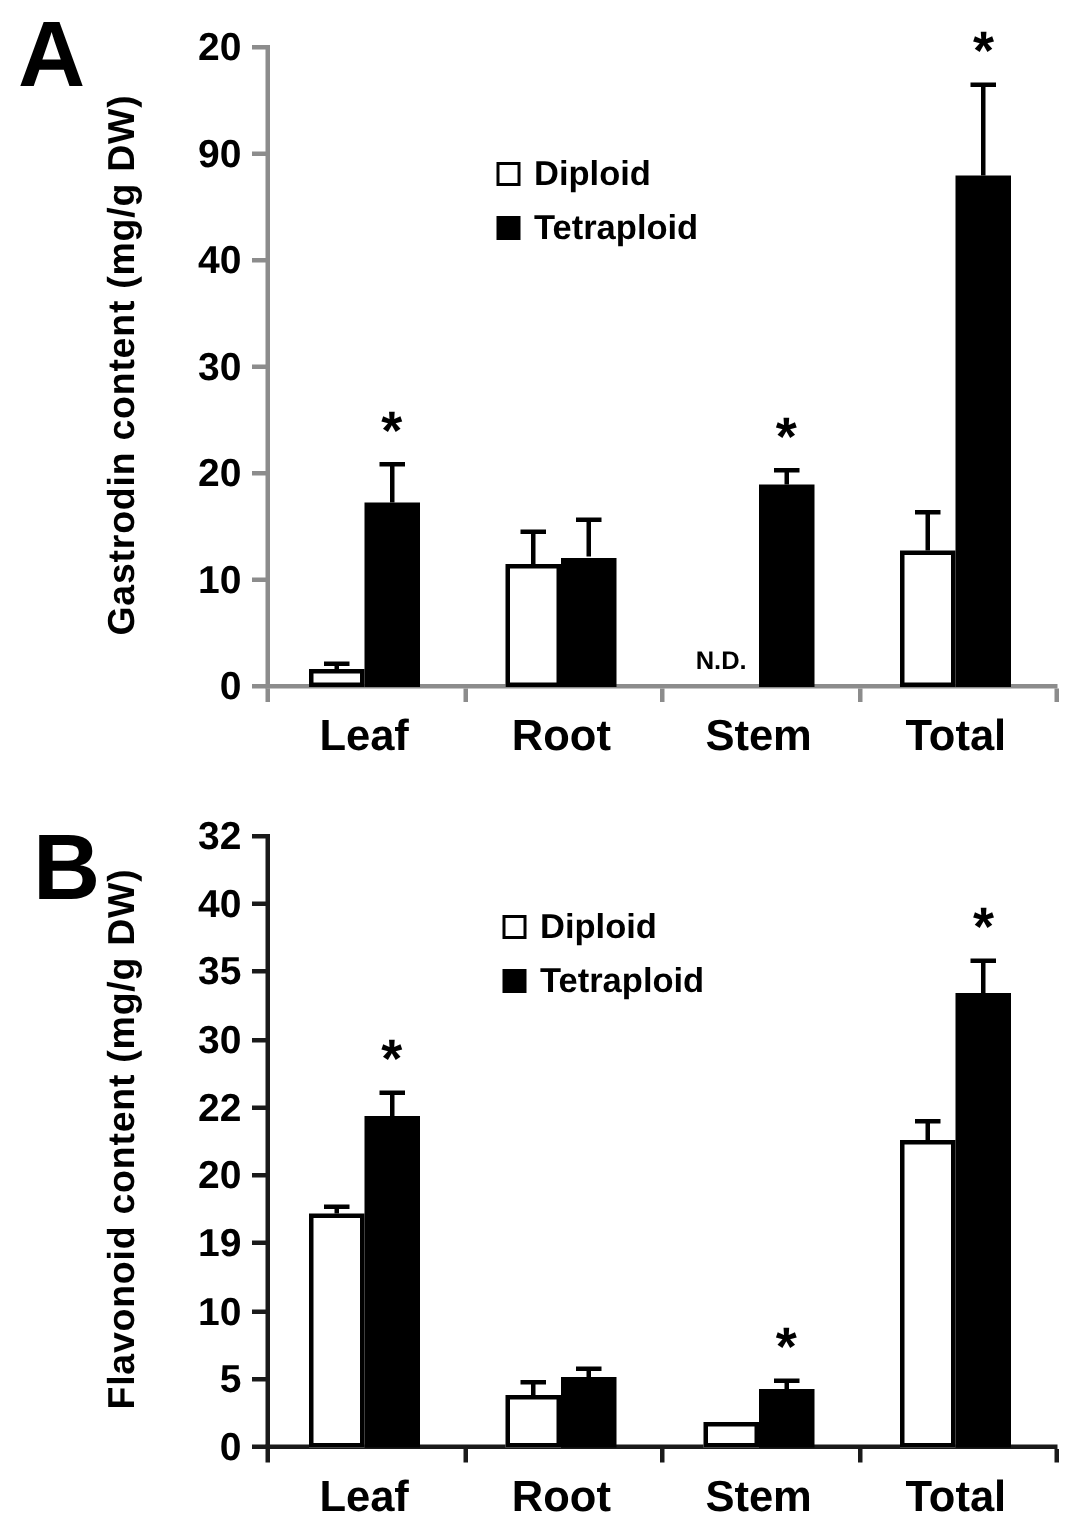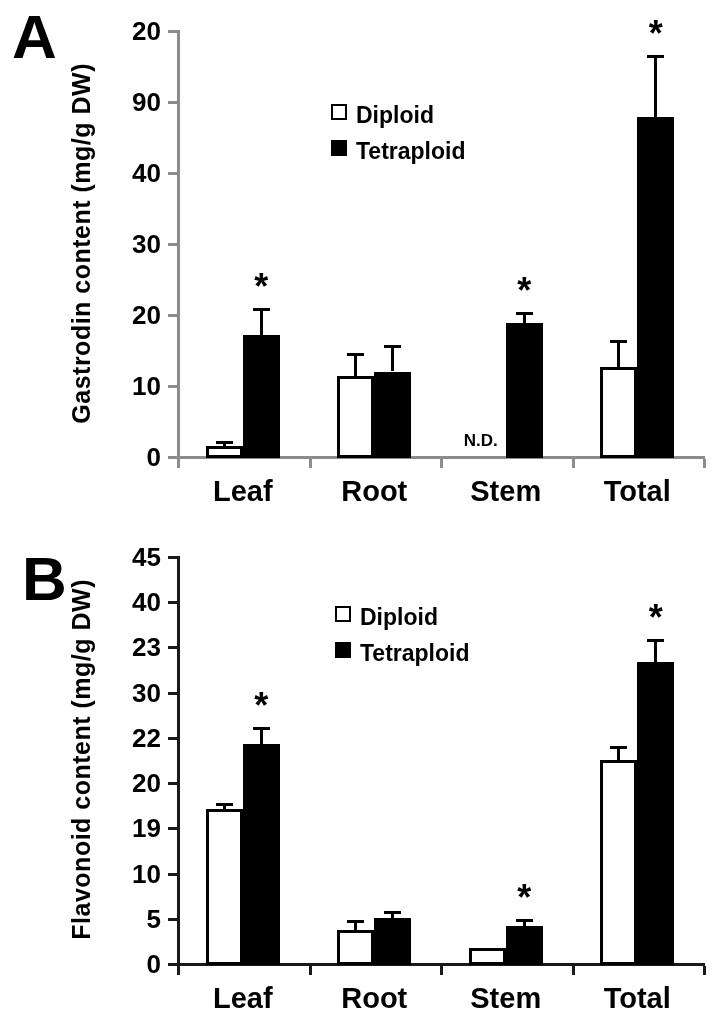--- a/index.html
+++ b/index.html
@@ -34,21 +34,21 @@
   .err-cap{position:absolute;background:#000;height:3px;width:17px;}
   .sig{
     position:absolute;font-weight:bold;font-size:36px;color:#000;
     text-align:center;line-height:36px;
   }
   .nd{
     position:absolute;font-weight:bold;font-size:17px;color:#000;
     text-align:right;line-height:18px;
   }
   .legend{position:absolute;display:flex;flex-direction:column;gap:13px;}
-  .legend-row{display:flex;gap:9px;}
+  .legend-row{display:flex;align-items:center;gap:9px;}
   .legend-swatch{width:16px;height:16px;box-sizing:border-box;}
   .legend-swatch.white{background:#fff;border:2.5px solid #000;}
   .legend-swatch.black{background:#000;}
   .legend-label{font-weight:bold;font-size:23px;color:#000;line-height:1;}
 </style>
 </head>
 <body>
 
 <div class="panel-letter" style="left:12px;top:6px;">A</div>
 
@@ -131,25 +131,25 @@
     <div class="ytick-label" style="left: 101px; top: 345.556px; width: 60px;">10</div>
     <div style="position: absolute; left: 168px; top: 312.333px; width: 10px; height: 3px; background: rgb(26, 26, 26);"></div>
     <div class="ytick-label" style="left: 101px; top: 300.333px; width: 60px;">19</div>
     <div style="position: absolute; left: 168px; top: 267.111px; width: 10px; height: 3px; background: rgb(26, 26, 26);"></div>
     <div class="ytick-label" style="left: 101px; top: 255.111px; width: 60px;">20</div>
     <div style="position: absolute; left: 168px; top: 221.889px; width: 10px; height: 3px; background: rgb(26, 26, 26);"></div>
     <div class="ytick-label" style="left: 101px; top: 209.889px; width: 60px;">22</div>
     <div style="position: absolute; left: 168px; top: 176.667px; width: 10px; height: 3px; background: rgb(26, 26, 26);"></div>
     <div class="ytick-label" style="left: 101px; top: 164.667px; width: 60px;">30</div>
     <div style="position: absolute; left: 168px; top: 131.444px; width: 10px; height: 3px; background: rgb(26, 26, 26);"></div>
-    <div class="ytick-label" style="left: 101px; top: 119.444px; width: 60px;">23</div>
+    <div class="ytick-label" style="left: 101px; top: 119.444px; width: 60px;">35</div>
     <div style="position: absolute; left: 168px; top: 86.2222px; width: 10px; height: 3px; background: rgb(26, 26, 26);"></div>
     <div class="ytick-label" style="left: 101px; top: 74.2222px; width: 60px;">40</div>
     <div style="position: absolute; left: 168px; top: 41px; width: 10px; height: 3px; background: rgb(26, 26, 26);"></div>
-    <div class="ytick-label" style="left: 101px; top: 29px; width: 60px;">45</div>
+    <div class="ytick-label" style="left: 101px; top: 29px; width: 60px;">32</div>
     <div style="position: absolute; left: 177px; top: 451px; width: 3px; height: 9px; background: rgb(26, 26, 26);"></div>
     <div style="position: absolute; left: 308.5px; top: 451px; width: 3px; height: 9px; background: rgb(26, 26, 26);"></div>
     <div style="position: absolute; left: 440px; top: 451px; width: 3px; height: 9px; background: rgb(26, 26, 26);"></div>
     <div style="position: absolute; left: 571.5px; top: 451px; width: 3px; height: 9px; background: rgb(26, 26, 26);"></div>
     <div style="position: absolute; left: 703px; top: 451px; width: 3px; height: 9px; background: rgb(26, 26, 26);"></div>
     <div class="ylabel-wrap" style="left: 60px; top: 41px; width: 42px; height: 407px;">
       <div class="ylabel-text">Flavonoid content (mg/g DW)</div>
     </div>
     <div class="xcat-label" style="left: 177.75px; top: 468px; width: 130px;">Leaf</div>
     <div class="xcat-label" style="left: 309.25px; top: 468px; width: 130px;">Root</div>

